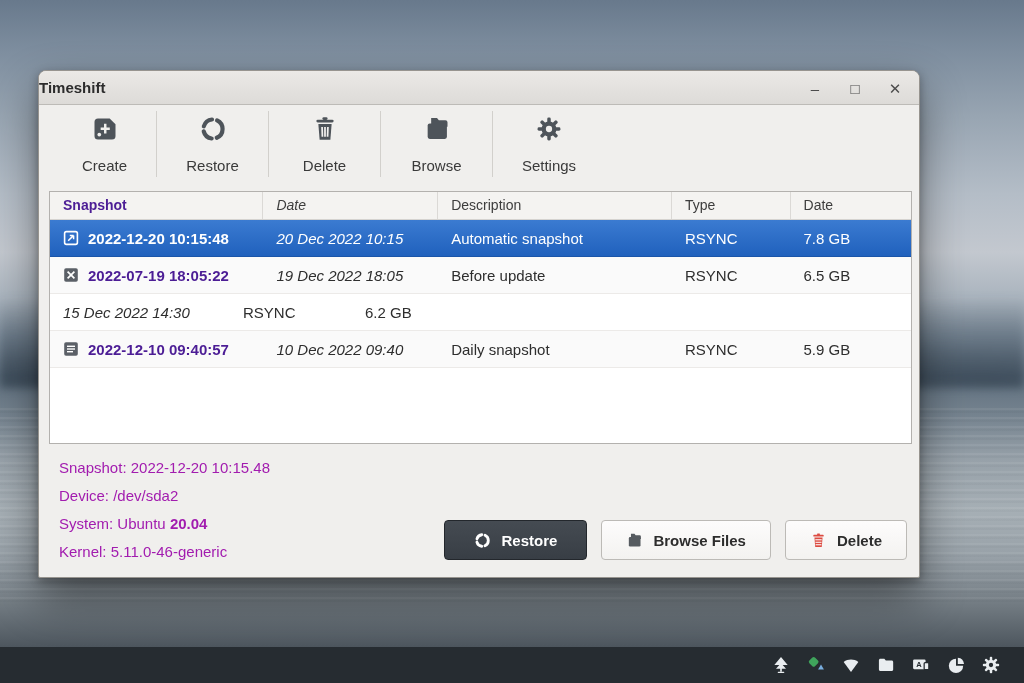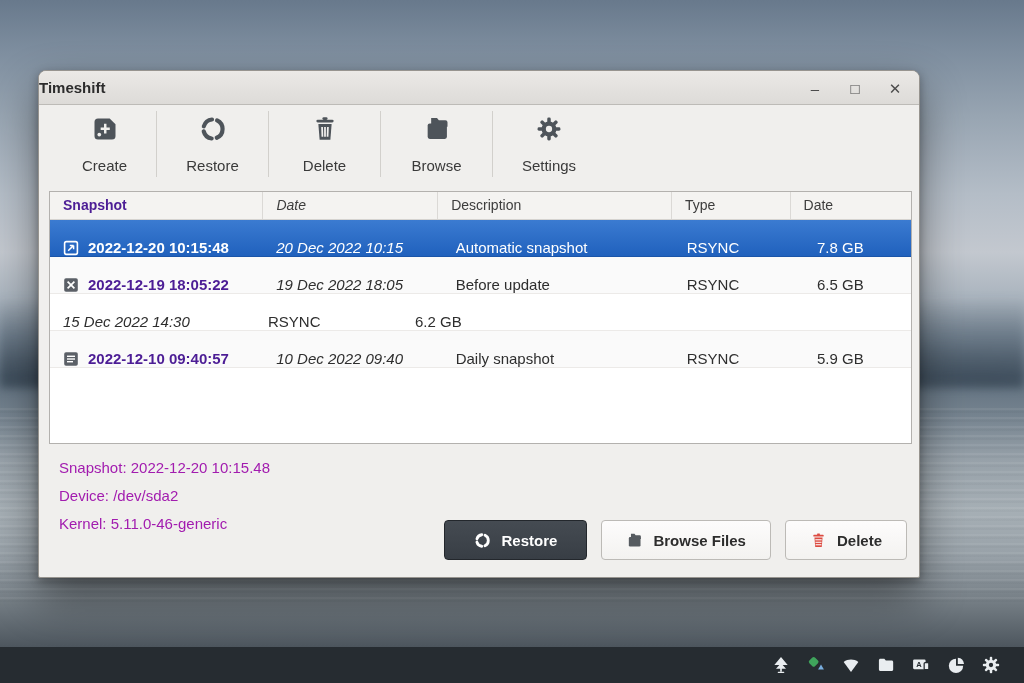--- a/index.html
+++ b/index.html
@@ -43,21 +43,21 @@
   .ticon { height:30px; display:flex; align-items:center; }
   .ticon svg { width:28px; height:28px; }
   .tlabel { font-size:15px; color:#3a3a3a; }
 
   
   .table { margin:10px 9px 0 10px; width:863px; height:253px; background:#ffffff;
     border:1px solid #b3b1ae; display:flex; flex-direction:column; }
   .thead { display:flex; height:28px; background:#f4f3f1; border-bottom:1px solid #d5d3d0; }
   .th { font-size:14px; color:#3d3d3d; line-height:27px; padding-left:13px; border-right:1px solid #dbd9d6; }
   .th:last-child { border-right:none; }
-  .row { display:flex; height:37px; align-items:flex-end; border-bottom:1px solid #eceae8; cursor:pointer; background:#fff;gap:25px; }
+  .row { display:flex; height:37px; align-items:center; border-bottom:1px solid #eceae8; cursor:pointer; background:#fff; }
   .row:nth-child(odd) { background:#fafafa; }
   .row.selected { background:linear-gradient(180deg,#3b7bd1,#2061bd); border-bottom:1px solid #1a55a9; }
   .cell { font-size:15px; color:#2e2e2e; padding-left:13px; white-space:nowrap; overflow:hidden; }
   .c-snap { width:220px; display:flex; align-items:center; gap:9px; font-weight:700; color:#4c1d95; }
   .c-date { width:180px;font-style:italic; } .c-desc { width:241px; } .c-type { width:122px; } .c-size { width:124px; }
   .row.selected .cell { color:#ffffff; }
   .ricon { width:16px; height:16px; flex:0 0 16px; display:flex; }
   .ricon svg { width:16px; height:16px; }
   .tfill { flex:1; background:#fff; }
 
@@ -177,21 +177,21 @@
       </div>
 
       <div class="row">
         <div class="cell c-snap">
           <span class="ricon">
             <svg viewBox="0 0 16 16">
                 <rect x="1.2" y="1.2" width="13.6" height="13.6" rx="1.8" fill="#5b6067"></rect>
                 <path d="M4.6 11.4 L11.4 4.6 M11.4 11.4 L4.6 4.6" stroke="#fff" stroke-width="1.7"></path>
               </svg>
           </span>
-          <span>2022-12-19 18:05:22</span>
+          <span>2022-07-19 18:05:22</span>
         </div>
         <div class="cell c-date">19 Dec 2022 18:05</div>
         <div class="cell c-desc">Before update</div>
         <div class="cell c-type">RSYNC</div>
         <div class="cell c-size">6.5 GB</div>
       </div>
 
       <div class="row">
         <div class="cell c-date">15 Dec 2022 14:30</div>
         <div class="cell c-type">RSYNC</div>
@@ -217,20 +217,21 @@
         <div class="cell c-type">RSYNC</div>
         <div class="cell c-size">5.9 GB</div>
       </div>
 
       <div class="tfill"></div>
     </div>
 
     <div class="details">
       <div>Snapshot: 2022-12-20 10:15.48</div>
       <div>Device: /dev/sda2</div>
+      <div><span>System: Ubuntu </span><b>20.04</b></div>
       <div>Kernel: 5.11.0-46-generic</div>
     </div>
 
     <div class="actions">
       <div class="btn btn-dark">
         <svg viewBox="0 0 24 24">
             <circle cx="12" cy="12" r="8.2" fill="none" stroke="#ffffff" stroke-width="4" stroke-dasharray="9 4.8" stroke-linecap="round"></circle>
           </svg>
         <span>Restore</span>
       </div>

